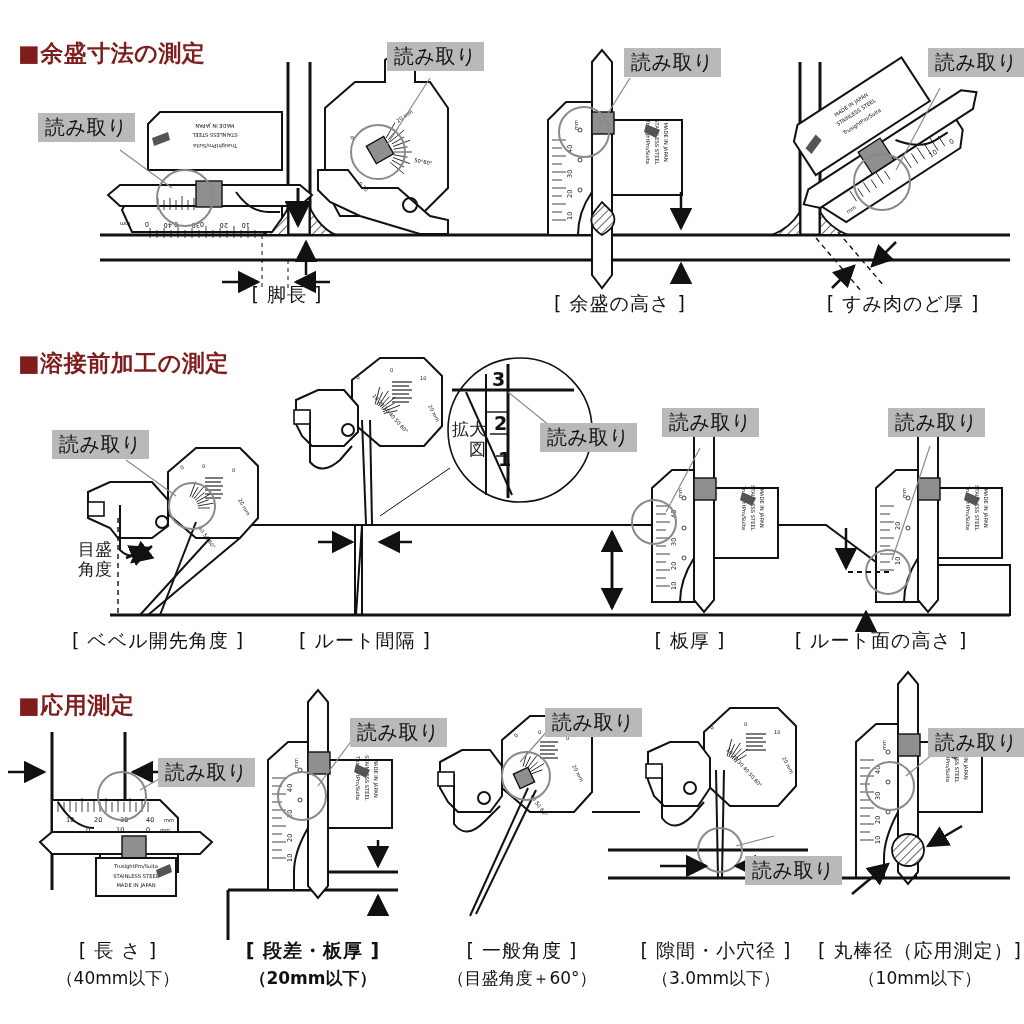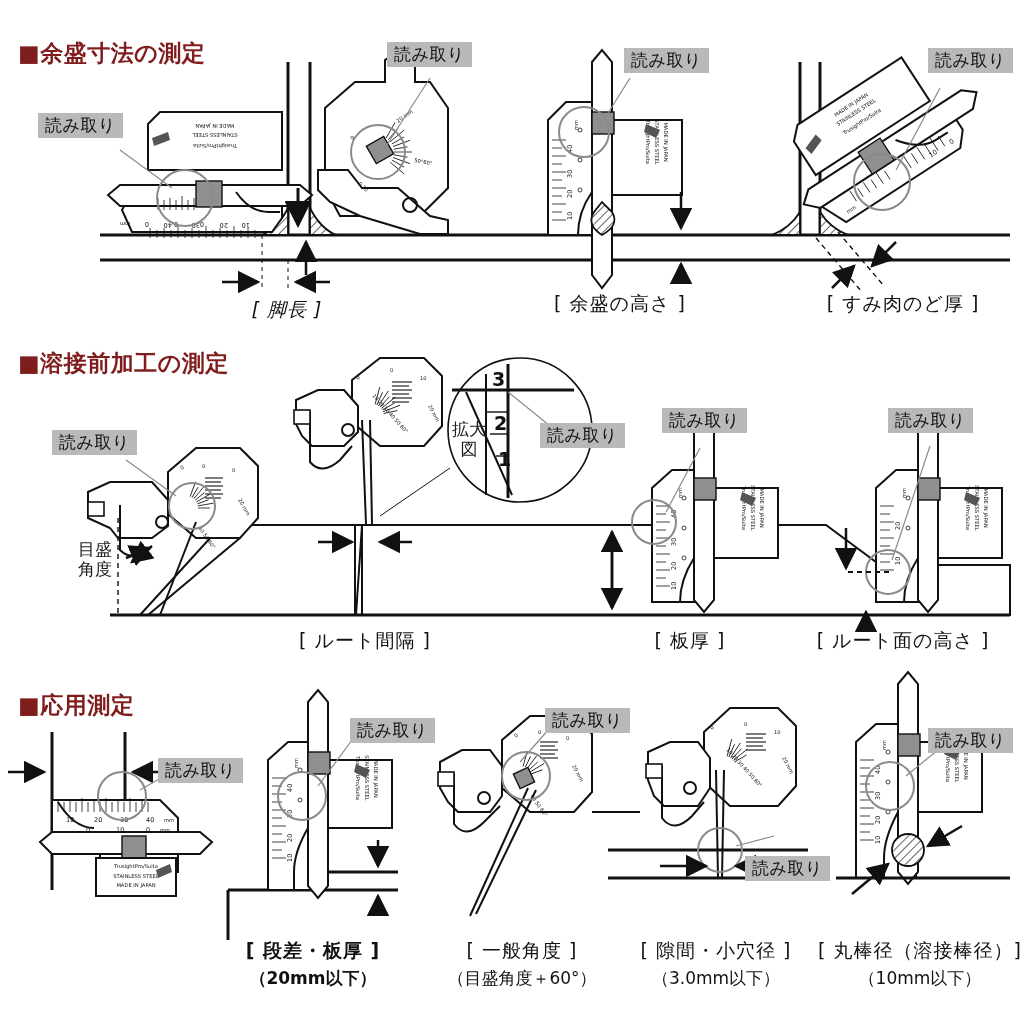--- a/index.html
+++ b/index.html
@@ -10,21 +10,21 @@
   
   .sec-head{position:absolute;font-size:23px;font-weight:700;letter-spacing:.5px;
             white-space:nowrap;color:#7f1d1d;}
 
   
   .cap{position:absolute;text-align:center;white-space:nowrap;
        font-size:19px;color:#111;letter-spacing:1px;transform:translateX(-50%);}
   .cap .sub{display:block;font-size:17px;letter-spacing:0;margin-top:3px;}
 
   
-  .rd{position:absolute;background:#b9b9b9;color:#111;font-size:17px;
+  .rd{position:absolute;background:#b9b9b9;color:#111;font-size:20px;
       padding:2px 7px 3px;white-space:nowrap;letter-spacing:.5px;line-height:1.2;}
 
   svg{position:absolute;overflow:visible;}
   .g-out{fill:#fff;stroke:#111;stroke-width:2;}
   .g-out-t{fill:#fff;stroke:#111;stroke-width:1.6;}
   .g-slide{fill:#8f8f8f;stroke:#111;stroke-width:1.4;}
   .g-tick{stroke:#111;stroke-width:1.1;}
   .g-tickf{stroke:#111;stroke-width:.8;}
   .g-num6{font-size:6.5px;fill:#111;font-family:"DejaVu Sans",sans-serif;}
   .g-lbl{font-size:5.2px;fill:#111;font-family:"DejaVu Sans",sans-serif;}
@@ -257,21 +257,21 @@
     <line x1="838" y1="212" x2="884" y2="266" stroke="#111" stroke-width="1.4" stroke-dasharray="5,4"></line>
     <line x1="832" y1="268" x2="854" y2="246" stroke="#111" stroke-width="2.5" marker-end="url(#ah)"></line>
     <line x1="896" y1="222" x2="872" y2="246" stroke="#111" stroke-width="2.5" marker-end="url(#ah)"></line>
   </svg>
 
   <div class="rd" style="left:38px;top:113px;">読み取り</div>
   <div class="rd" style="left:387px;top:42px;">読み取り</div>
   <div class="rd" style="left:624px;top:48px;">読み取り</div>
   <div class="rd" style="left:928px;top:48px;">読み取り</div>
 
-  <div class="cap" style="left:287px;top:297px;font-style:italic;">
+  <div class="cap" style="left:287px;top:282px;">
     <span>[ 脚長 ]</span>
   </div>
   <div class="cap" style="left:620px;top:291px;">
     <span>[ 余盛の高さ ]</span>
   </div>
   <div class="cap" style="left:903px;top:291px;">
     <span>[ すみ肉のど厚 ]</span>
   </div>
 
   <div class="sec-head" style="left:18px;top:348px;">
@@ -485,32 +485,35 @@
   <div class="rd" style="left:52px;top:430px;">読み取り</div>
   <div class="rd" style="left:540px;top:423px;">読み取り</div>
   <div class="rd" style="left:662px;top:408px;">読み取り</div>
   <div class="rd" style="left:888px;top:408px;">読み取り</div>
 
   <div style="position:absolute;left:78px;top:540px;font-size:17px;line-height:1.15;text-align:center;">
     <div>目盛</div>
     <div>角度</div>
   </div>
 
-  <div style="position:absolute;left:452px;top:420px;font-size:17px;line-height:1.15;text-align:center;">
+  <div style="position:absolute;left:452px;top:420px;font-size:17px;line-height:1.15;text-align:right;">
     <div>拡大</div>
     <div>図</div>
   </div>
 
+  <div class="cap" style="left:158px;top:628px;">
+    <span>[ ベベル開先角度 ]</span>
+  </div>
   <div class="cap" style="left:365px;top:628px;">
     <span>[ ルート間隔 ]</span>
   </div>
   <div class="cap" style="left:690px;top:628px;">
     <span>[ 板厚 ]</span>
   </div>
-  <div class="cap" style="left:903px;top:628px;">
+  <div class="cap" style="left:881px;top:628px;">
     <span>[ ルート面の高さ ]</span>
   </div>
 
   <div class="sec-head" style="left:18px;top:690px;">
     <span>■応用測定</span>
   </div>
 
   <svg style="left:0;top:700px;" width="1024" height="240">
 
     <line x1="52" y1="32" x2="52" y2="190" stroke="#111" stroke-width="3"></line>
@@ -745,30 +748,34 @@
     <line x1="962" y1="126" x2="928" y2="146" stroke="#111" stroke-width="2.5" marker-end="url(#ah)"></line>
     <line x1="852" y1="194" x2="888" y2="164" stroke="#111" stroke-width="2.5" marker-end="url(#ah)"></line>
   </svg>
 
   <div class="rd" style="left:158px;top:758px;">読み取り</div>
   <div class="rd" style="left:350px;top:718px;">読み取り</div>
   <div class="rd" style="left:545px;top:708px;">読み取り</div>
   <div class="rd" style="left:745px;top:856px;">読み取り</div>
   <div class="rd" style="left:928px;top:728px;">読み取り</div>
 
+  <div class="cap" style="left:118px;top:938px;">
+    <span>[ 長 さ ]</span>
+    <span class="sub">（40mm以下）</span>
+  </div>
   <div class="cap" style="left:313px;top:938px;font-weight:bold;">
     <span>[ 段差・板厚 ]</span>
     <span class="sub">（20mm以下）</span>
   </div>
   <div class="cap" style="left:522px;top:938px;">
     <span>[ 一般角度 ]</span>
     <span class="sub">（目盛角度＋60°）</span>
   </div>
   <div class="cap" style="left:716px;top:938px;">
     <span>[ 隙間・小穴径 ]</span>
     <span class="sub">（3.0mm以下）</span>
   </div>
   <div class="cap" style="left:920px;top:938px;">
-    <span>[ 丸棒径（溶接棒径）]</span>
+    <span>[ 丸棒径（応用測定）]</span>
     <span class="sub">（10mm以下）</span>
   </div>
 
 </div>
 
 </body></html>

